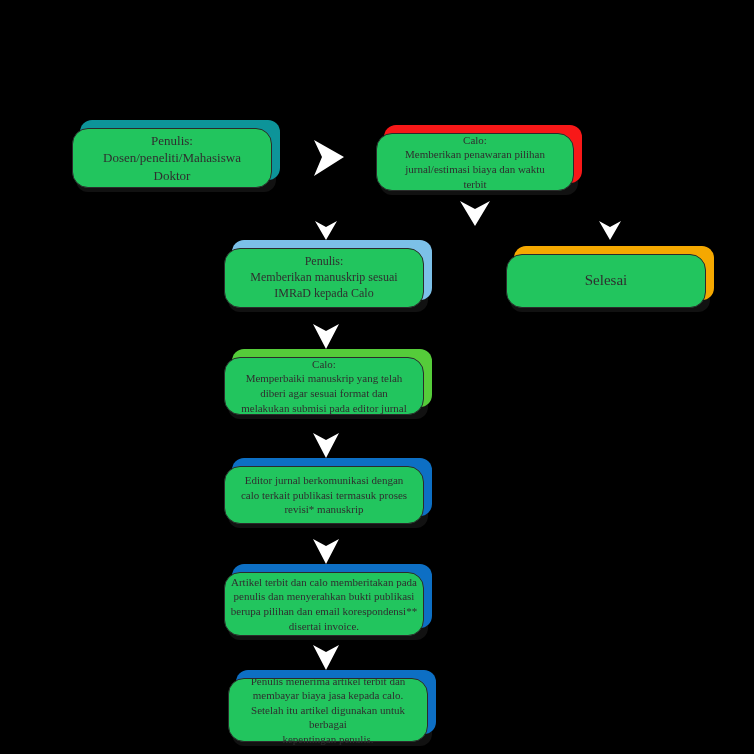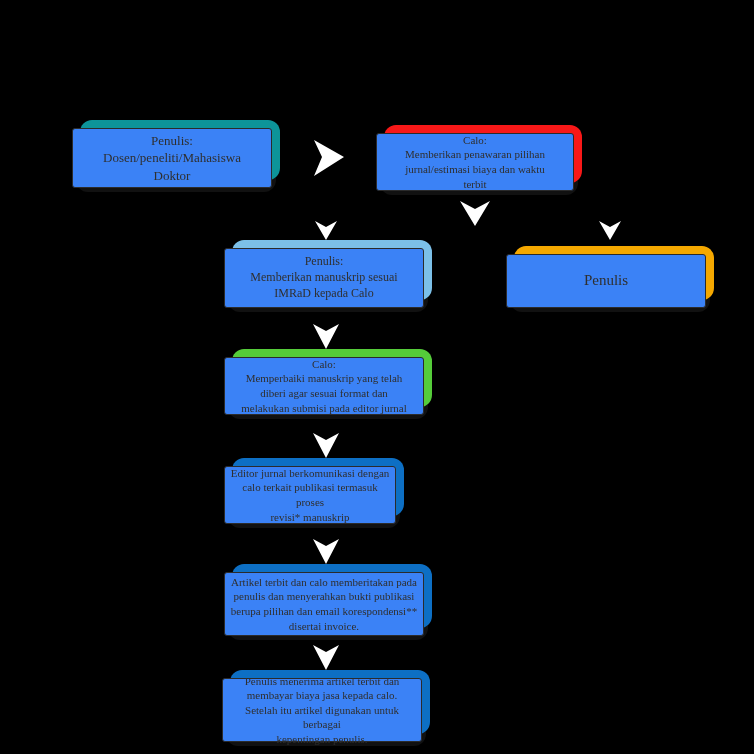--- a/index.html
+++ b/index.html
@@ -37,22 +37,22 @@
     bottom: -4px;
     border-radius: 12px;
     background: #111111;
   }
   .node .card {
     position: absolute;
     left: 0;
     top: 0;
     right: 0;
     bottom: 0;
-    border-radius: 3px;
-    background: #3b82f6;
+    border-radius: 16px;
+    background: #22c55e;
     border: 1.5px solid #2b2b2b;
     box-sizing: border-box;
     display: flex;
     align-items: center;
     justify-content: center;
     text-align: center;
     overflow: visible;
   }
   .node .label {
     color: #2f2f2f;
@@ -140,21 +140,21 @@
       <div class="label t12">Penulis:
 Memberikan manuskrip sesuai
 IMRaD kepada Calo</div>
     </div>
   </div>
 
   <div class="node" style="left:506px; top:254px; width:200px; height:54px;">
     <div class="shadow"></div>
     <div class="plate c-orange" style="background: rgb(245, 168, 0);"></div>
     <div class="card">
-      <div class="label t15">Penulis</div>
+      <div class="label t15">Selesai</div>
     </div>
   </div>
 
   <div class="arrow" style="left:311px; top:322px;">
     <svg width="30" height="30" viewBox="0 0 30 30">
       <polygon points="2,2 15,27 28,2 15,9" fill="#ffffff"></polygon>
     </svg>
   </div>
 
   <div class="node" style="left:224px; top:357px; width:200px; height:58px;">
@@ -167,21 +167,21 @@
 melakukan submisi pada editor jurnal</div>
     </div>
   </div>
 
   <div class="arrow" style="left:311px; top:431px;">
     <svg width="30" height="30" viewBox="0 0 30 30">
       <polygon points="2,2 15,27 28,2 15,9" fill="#ffffff"></polygon>
     </svg>
   </div>
 
-  <div class="node" style="left:224px; top:466px; width:172px; height:58px;">
+  <div class="node" style="left:224px; top:466px; width:200px; height:58px;">
     <div class="shadow"></div>
     <div class="plate c-blue" style="background: rgb(13, 111, 196);"></div>
     <div class="card">
       <div class="label t11">Editor jurnal berkomunikasi dengan
 calo terkait publikasi termasuk proses
 revisi* manuskrip</div>
     </div>
   </div>
 
   <div class="arrow" style="left:311px; top:537px;">
@@ -200,21 +200,21 @@
 disertai invoice.</div>
     </div>
   </div>
 
   <div class="arrow" style="left:311px; top:643px;">
     <svg width="30" height="30" viewBox="0 0 30 30">
       <polygon points="2,2 15,27 28,2 15,9" fill="#ffffff"></polygon>
     </svg>
   </div>
 
-  <div class="node" style="left:222px; top:678px; width:200px; height:64px;">
+  <div class="node" style="left:228px; top:678px; width:200px; height:64px;">
     <div class="shadow"></div>
     <div class="plate c-blue" style="background: rgb(13, 111, 196);"></div>
     <div class="card">
       <div class="label t11">Penulis menerima artikel terbit dan
 membayar biaya jasa kepada calo.
 Setelah itu artikel digunakan untuk berbagai
 kepentingan penulis.</div>
     </div>
   </div>
 

